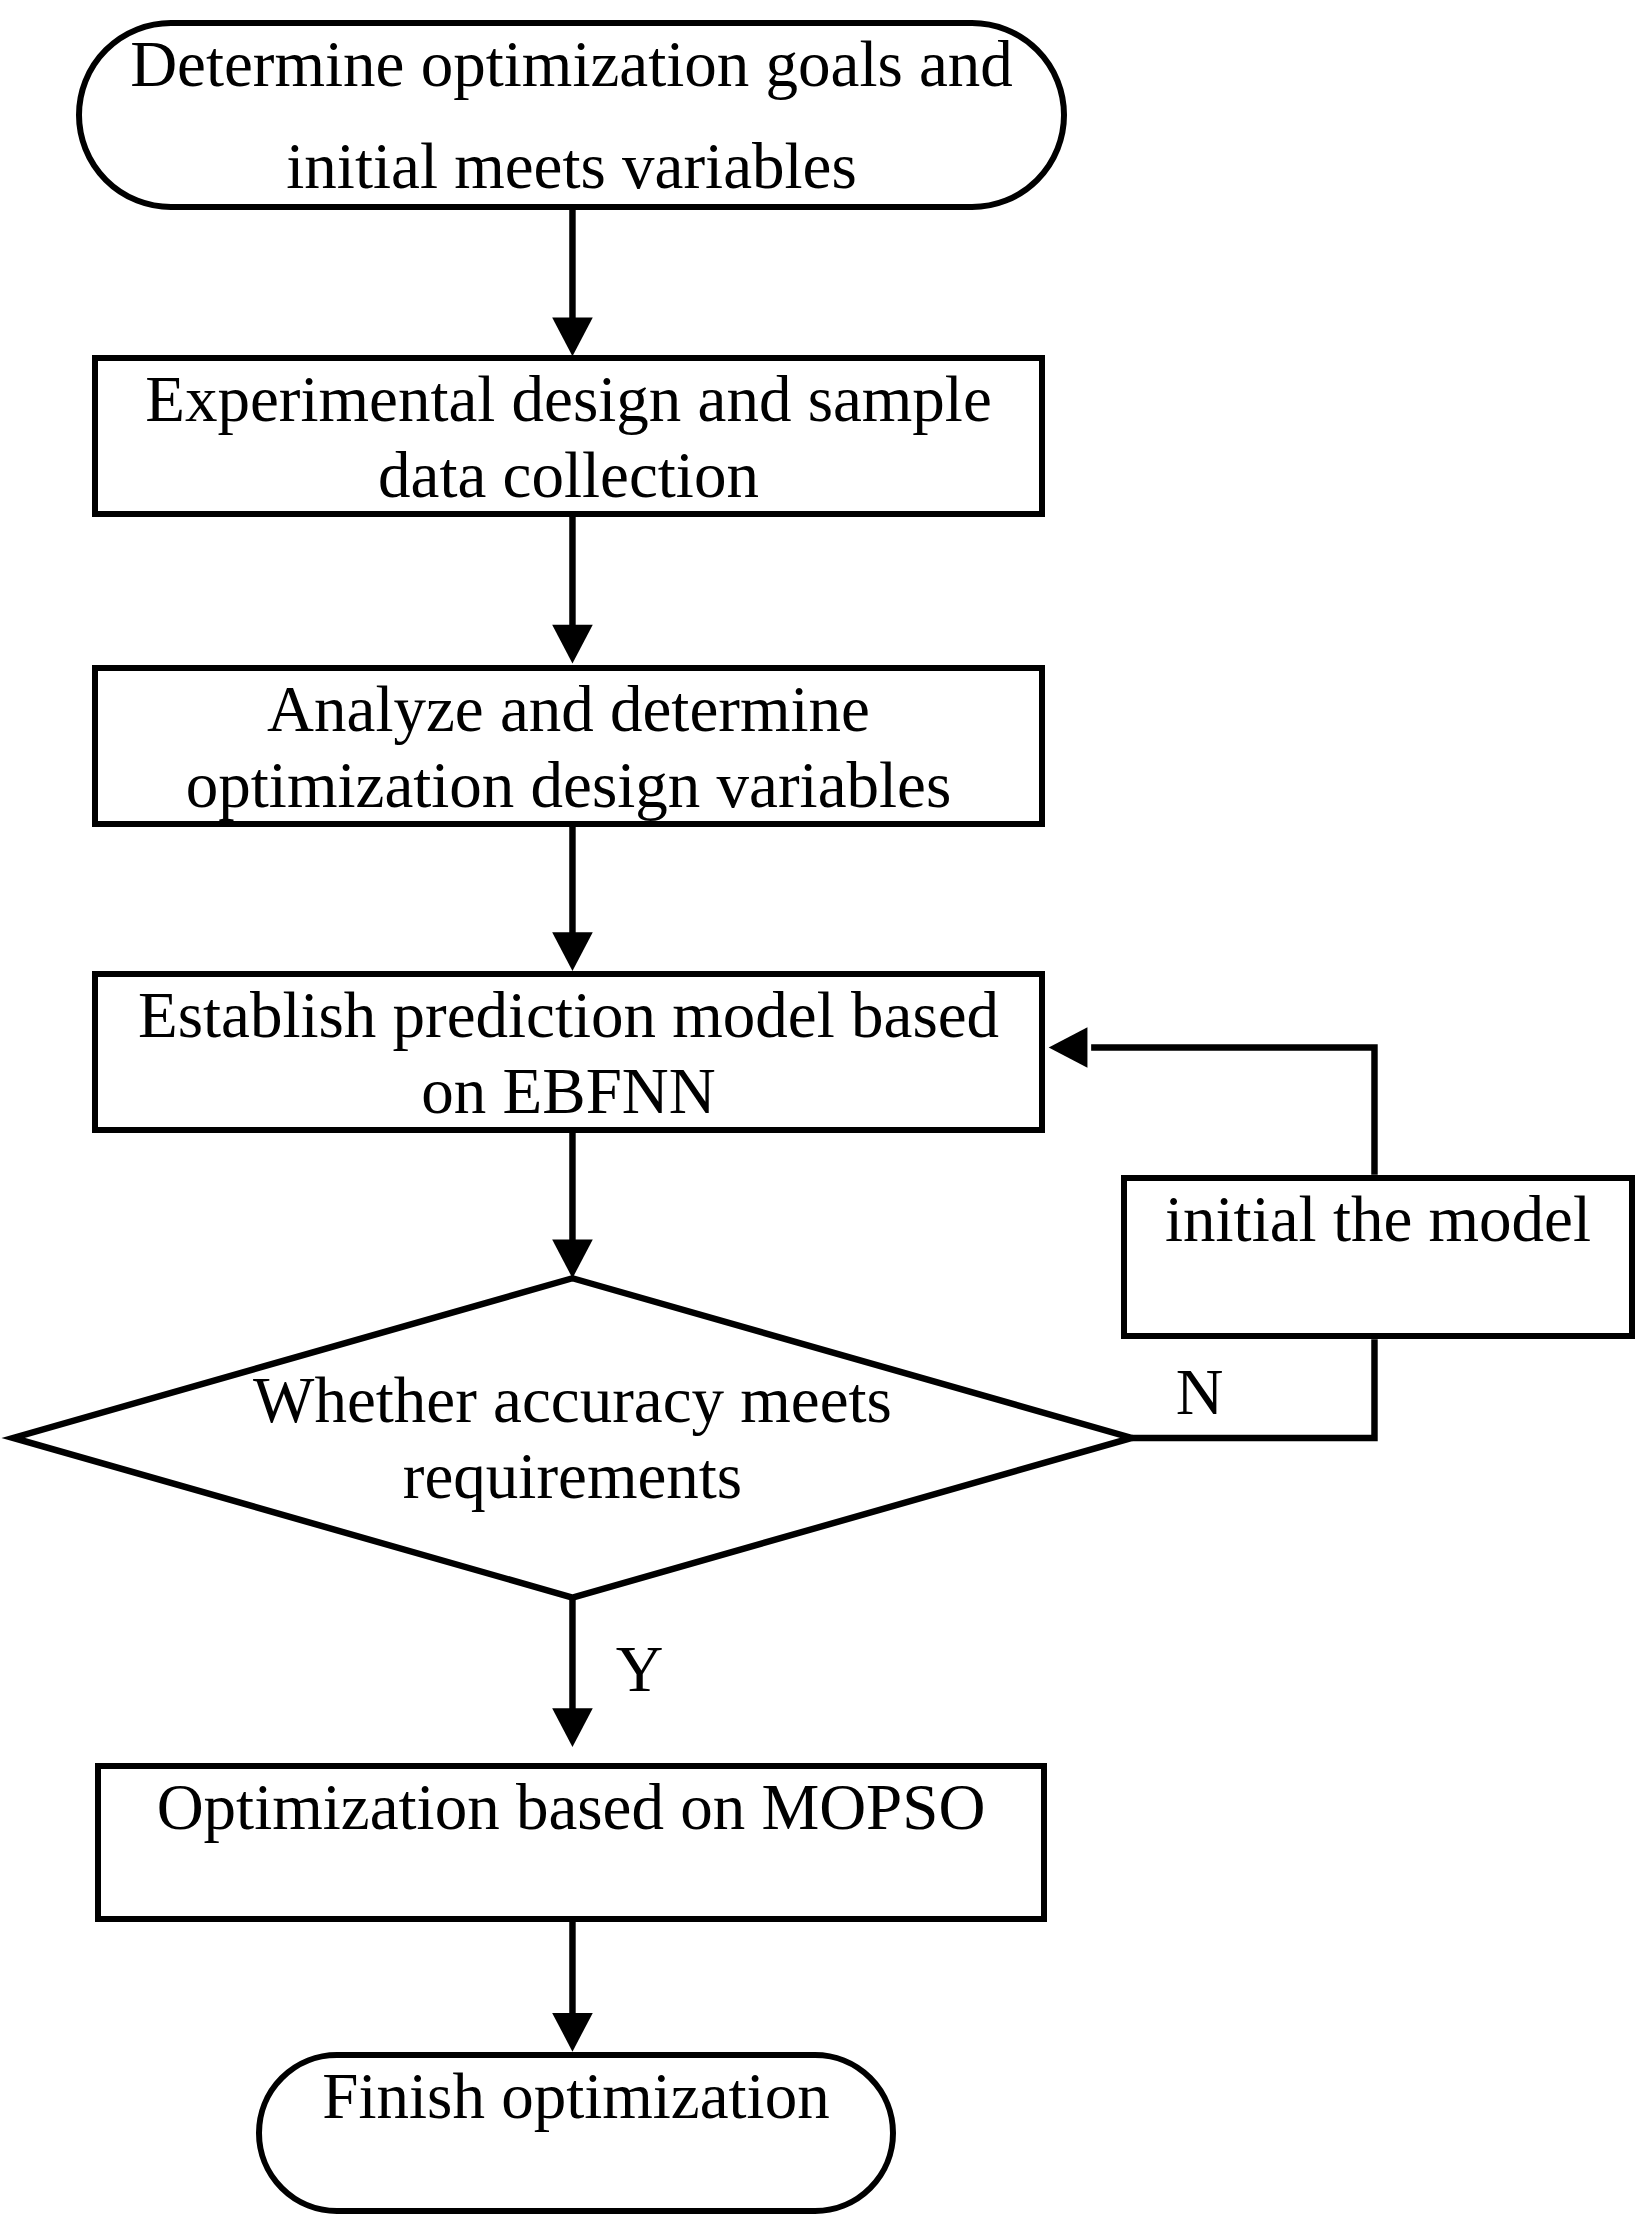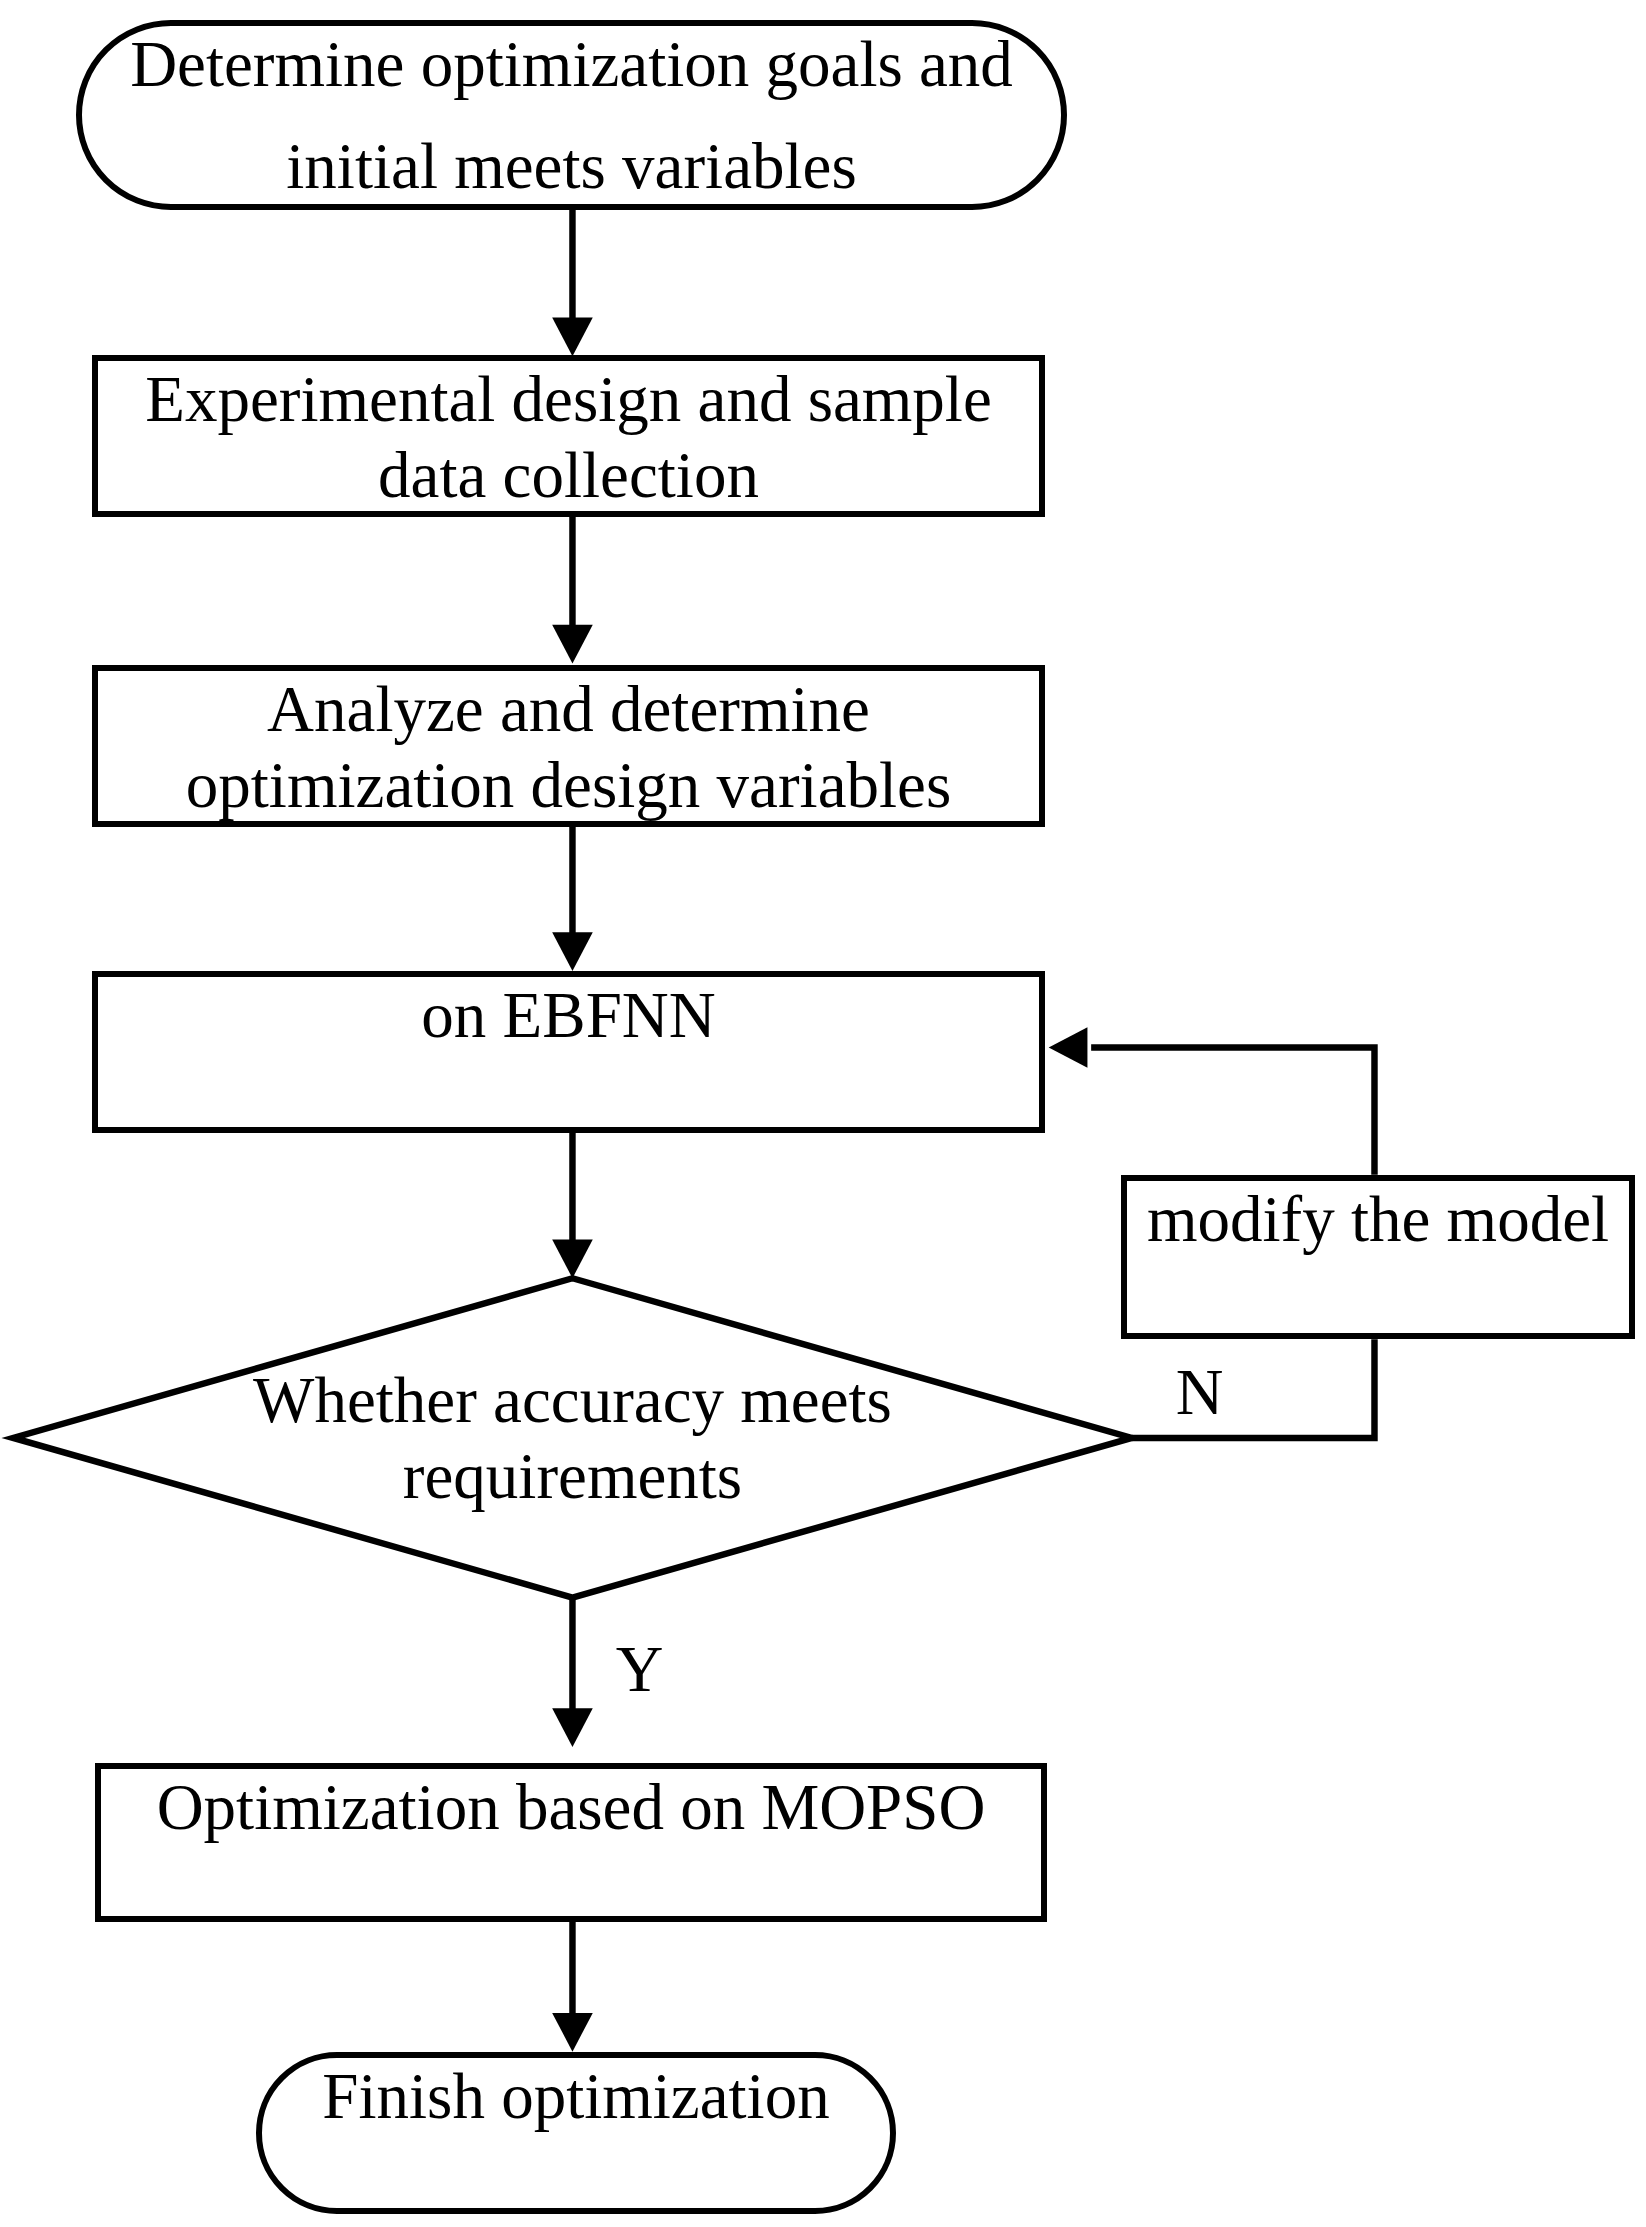--- a/index.html
+++ b/index.html
@@ -115,30 +115,31 @@
     <span>Experimental design and sample</span>
     <span>data collection</span>
   </div>
 
   <div class="node" style="left:92px; top:665px; width:953px; height:162px;">
     <span>Analyze and determine</span>
     <span>optimization design variables</span>
   </div>
 
   <div class="node" style="left:92px; top:971px; width:953px; height:162px;">
+    <span>Establish prediction model based</span>
     <span>on EBFNN</span>
   </div>
 
   <div class="floating-text" style="left:18.5px; top:1353px; width:1108px; height:170px;">
     <span>Whether accuracy meets</span>
     <span>requirements</span>
   </div>
 
   <div class="node" style="left:1121px; top:1175px; width:514px; height:164px;">
-    <span>modify the model</span>
+    <span>initial the model</span>
   </div>
 
   <div class="node" style="left:95px; top:1747px; width:952px; height:159px;margin-top:16px;">
     <span>Optimization based on MOPSO</span>
   </div>
 
   <div class="node terminator" style="left:256px; top:2052px; width:640px; height:162px; border-radius:83px;">
     <span>Finish optimization</span>
   </div>
 

